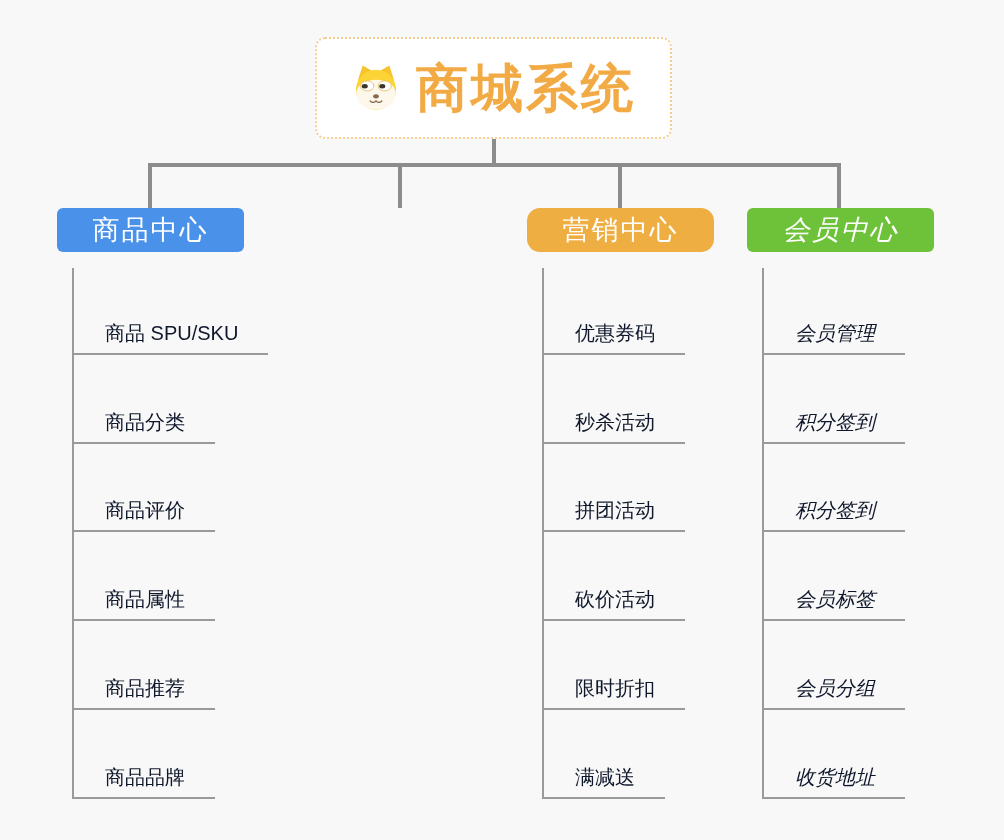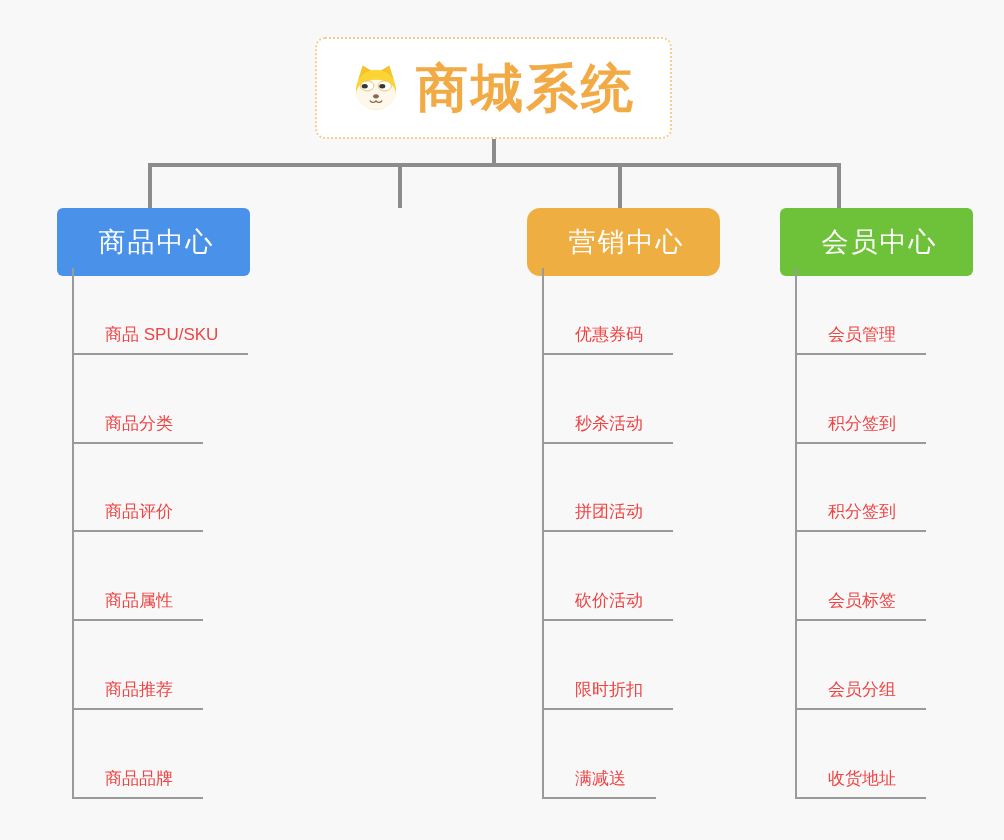--- a/index.html
+++ b/index.html
@@ -32,45 +32,44 @@
     color:#f2aa45;font-size:52px;font-weight:bold;letter-spacing:3px;
     line-height:1;white-space:nowrap;
   }
   .dog{width:50px;height:50px;display:inline-flex;}
 
   
   .branch{position:absolute;top:208px;}
   .branch-1{left:57px;}
   .branch-2{left:307px;}
   .branch-3{left:527px;}
-  .branch-4{left:780px;}
+  .branch-4{left:747px;font-style:italic;}
 
   .branch-head{
-    width:187px;height:68px;border-radius:6px;
+    width:187px;height:44px;border-radius:6px;
     display:flex;align-items:center;justify-content:center;
     color:#ffffff;font-size:27px;letter-spacing:2px;white-space:nowrap;
     cursor:default;
-    padding-left:6px;
   }
   .head-blue{background:#4a91ea;}
   .head-red{background:#e85853;}
   .head-orange{background:#efae41;border-radius:13px;}
   .head-green{background:#6ec23a;}
 
   .spine{
     position:absolute;left:15px;top:60px;width:2px;height:531px;
     background:#9a9a9a;
   }
   .items{position:absolute;left:15px;top:58px;}
   .leaf{height:88.8px;display:flex;align-items:flex-end;}
   .leaf-label{
     display:inline-block;
     border-bottom:2px solid #9a9a9a;
     padding:0 30px 7px 33px;
-    font-size:17px;color:#ef4444;line-height:1.3;white-space:nowrap;
+    font-size:20px;color:#0f172a;line-height:1.3;white-space:nowrap;
   }
 </style>
 </head>
 <body>
 
 <div class="canvas">
 
   <div class="conn root-stub"></div>
   <div class="conn main-hline"></div>
   <div class="conn drop drop-1"></div>

